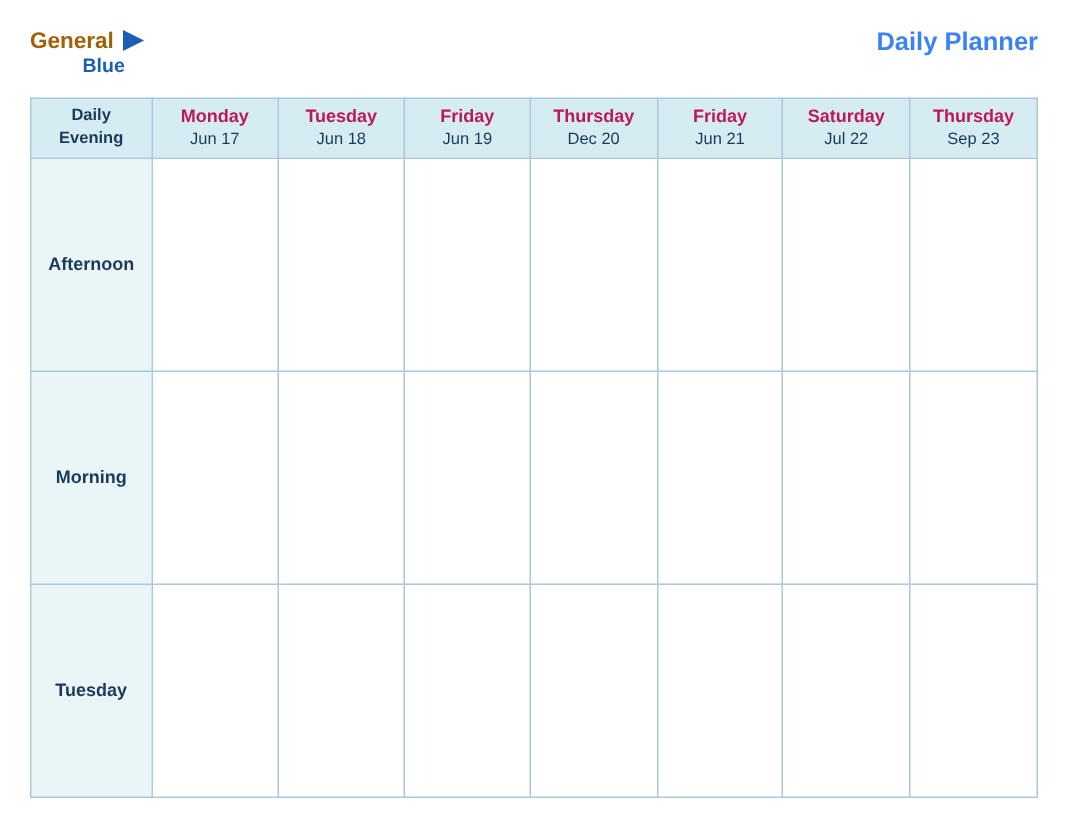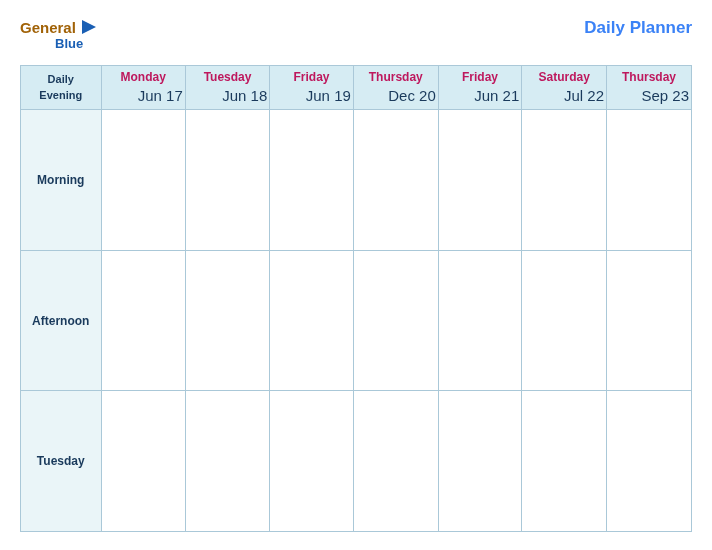--- a/index.html
+++ b/index.html
@@ -81,24 +81,23 @@
 
     .header-cell .day-name {
       display: block;
       font-size: 12px;
       font-weight: bold;
       color: #be185d;
     }
 
     .header-cell .day-date {
       display: block;
-      font-size: 15px;
+      font-size: 11px;
       font-weight: normal;
       color: #1a3a5c;
-      text-align: right;
     }
 
     .row-label-cell {
       background: #eaf5f8;
       font-size: 12px;
       font-weight: bold;
       color: #1a3a5c;
       width: 82px;
       height: 110px;
       vertical-align: middle;
@@ -169,31 +168,31 @@
         <span class="day-date">Jul 22</span>
       </th>
       <th class="header-cell">
         <span class="day-name">Thursday</span>
         <span class="day-date">Sep 23</span>
       </th>
     </tr>
   </thead>
   <tbody>
     <tr>
+      <td class="row-label-cell">Afternoon</td>
+      <td class="data-cell"></td>
+      <td class="data-cell"></td>
+      <td class="data-cell"></td>
+      <td class="data-cell"></td>
+      <td class="data-cell"></td>
+      <td class="data-cell"></td>
+      <td class="data-cell"></td>
+    </tr>
+    <tr>
       <td class="row-label-cell">Morning</td>
-      <td class="data-cell"></td>
-      <td class="data-cell"></td>
-      <td class="data-cell"></td>
-      <td class="data-cell"></td>
-      <td class="data-cell"></td>
-      <td class="data-cell"></td>
-      <td class="data-cell"></td>
-    </tr>
-    <tr>
-      <td class="row-label-cell">Afternoon</td>
       <td class="data-cell"></td>
       <td class="data-cell"></td>
       <td class="data-cell"></td>
       <td class="data-cell"></td>
       <td class="data-cell"></td>
       <td class="data-cell"></td>
       <td class="data-cell"></td>
     </tr>
     <tr>
       <td class="row-label-cell">Tuesday</td>

